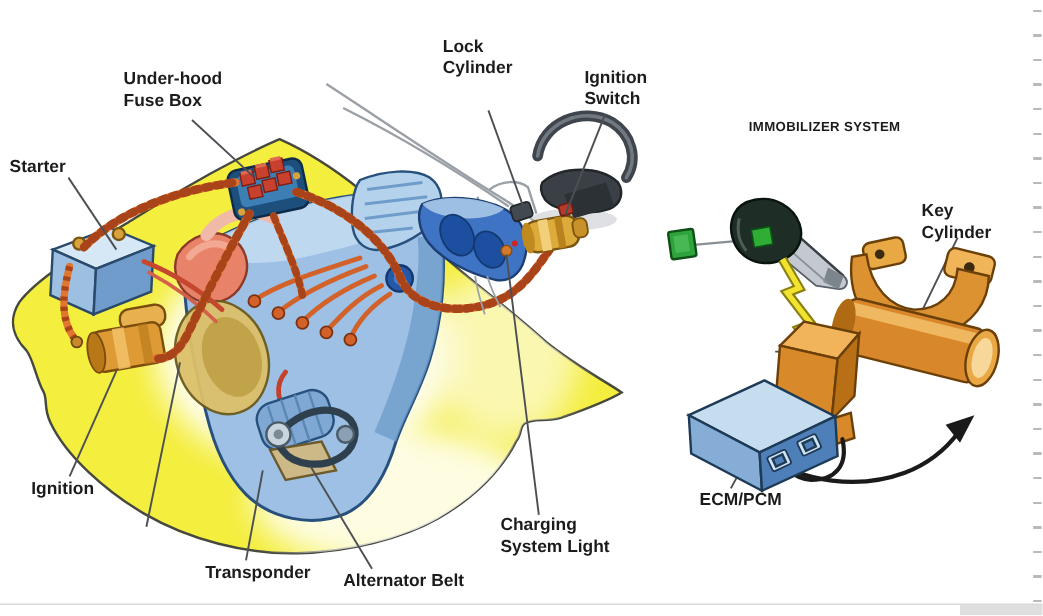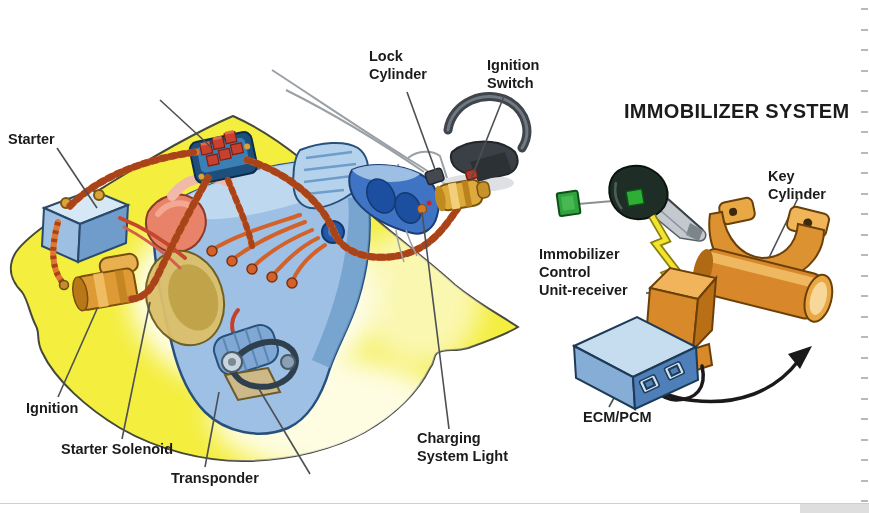--- a/index.html
+++ b/index.html
@@ -1,21 +1,21 @@
 <!DOCTYPE html>
 <html><head>
 <meta charset="utf-8">
 <style>
   html,body{margin:0;padding:0;background:#fff;}
   .stage{position:relative;width:869px;height:513px;background:#fff;overflow:hidden;
          font-family:"Liberation Sans",sans-serif;}
   .art{position:absolute;left:0;top:0;}
   .lbl{position:absolute;font-weight:bold;font-size:14.5px;line-height:1.25;
        color:#1b1b1b;white-space:pre-line;}
-  .title{position:absolute;font-weight:bold;font-size:20px;letter-spacing:.3px;
+  .title{position:absolute;font-weight:bold;font-size:11px;letter-spacing:.3px;
          color:#1b1b1b;white-space:pre-line;}
   .edge-dashes{position:absolute;right:1px;top:8px;width:7px;height:498px;
        background:repeating-linear-gradient(to bottom,#b9b9b9 0 2px,transparent 2px 20.5px);}
   .bottom-line{position:absolute;left:0;top:503px;width:869px;height:1px;background:#cfcfcf;}
   .corner-gray{position:absolute;left:800px;top:504px;width:69px;height:9px;background:#dedede;}
 </style>
 </head>
 <body>
 
 <div class="stage">
@@ -298,35 +298,34 @@
       <rect x="645" y="380" width="9" height="7" fill="#4f7fb8"></rect>
     </g>
     <g transform="rotate(-25 675 371)">
       <rect x="666" y="364" width="17" height="13" rx="2" fill="#cfe3f2" stroke-width="1.5"></rect>
       <rect x="670" y="367" width="9" height="7" fill="#4f7fb8"></rect>
     </g>
   </g>
 </svg>
 
 <div class="lbl" style="left:8px;top:130px">Starter</div>
-<div class="lbl" style="left:369px;top:47px">Lock
+<div class="lbl" style="left:103px;top:57px">Under-hood
+Fuse Box</div>
+<div class="lbl" style="left:369px;top:30px">Lock
 Cylinder</div>
 <div class="lbl" style="left:417px;top:429px">Charging
 System Light</div>
 <div class="lbl" style="left:487px;top:56px">Ignition
 Switch</div>
 <div class="lbl" style="left:26px;top:399px">Ignition</div>
-<div class="lbl" style="left:61px;top:440px">Starter Solenoid</div>
 <div class="lbl" style="left:171px;top:469px">Transponder</div>
+<div class="lbl" style="left:286px;top:475px">Alternator Belt</div>
 
 <div class="title" style="left:624px;top:100px">IMMOBILIZER SYSTEM</div>
 <div class="lbl" style="left:768px;top:167px">Key
 Cylinder</div>
-<div class="lbl" style="left:539px;top:245px">Immobilizer
-Control
-Unit-receiver</div>
 <div class="lbl" style="left:583px;top:408px">ECM/PCM</div>
 
 <div class="edge-dashes"></div>
 <div class="bottom-line"></div>
 <div class="corner-gray"></div>
 
 </div>
 
 </body></html>

